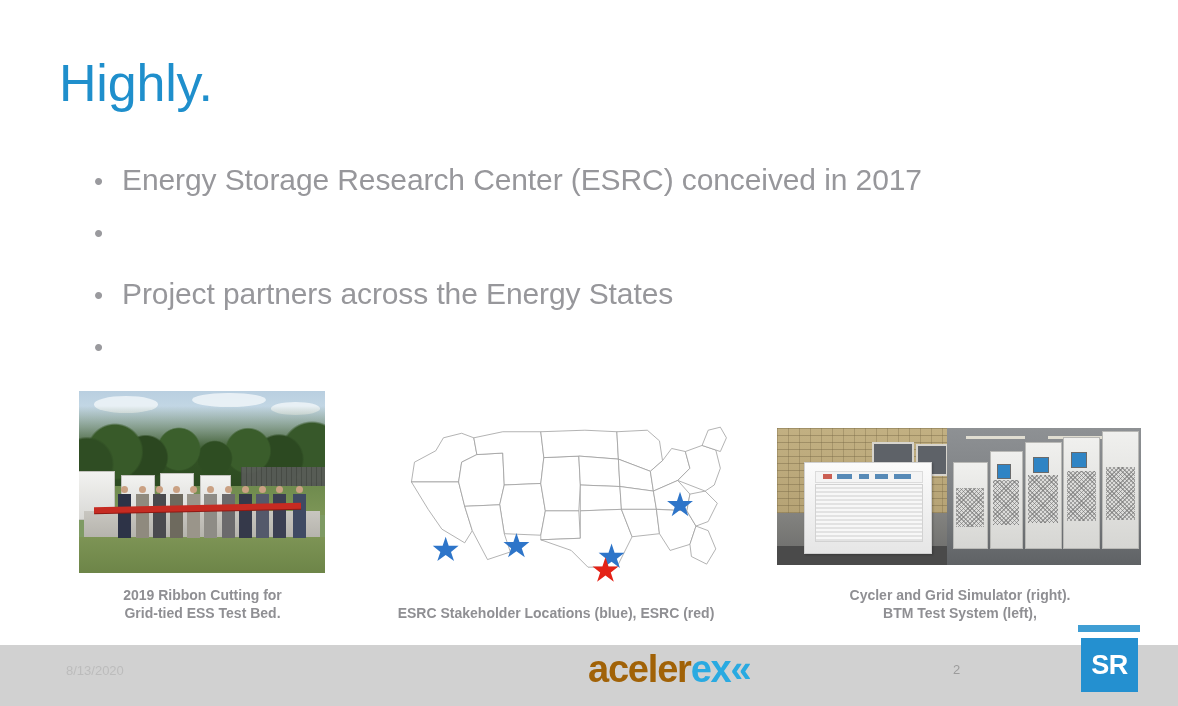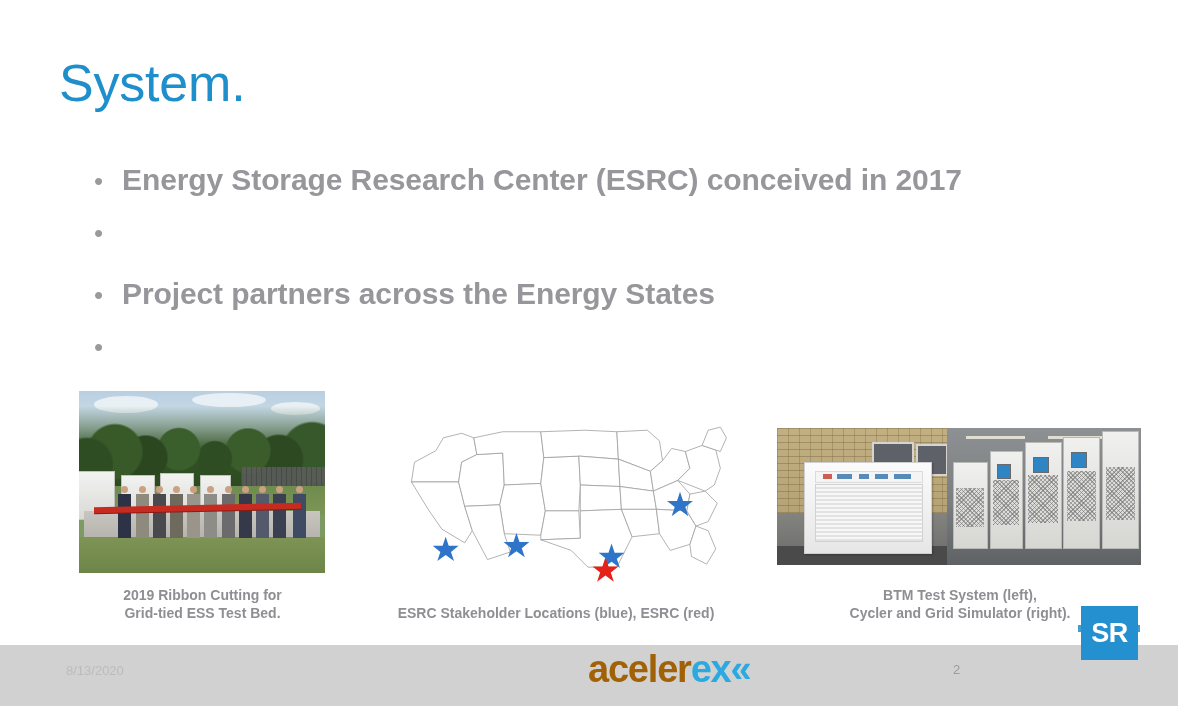--- a/index.html
+++ b/index.html
@@ -50,21 +50,21 @@
     color: #9a9a9e;
     font-size: 26px;
     line-height: 1;
     text-align: left;
     padding-left: 6px;
     box-sizing: border-box;
   }
   .bullet-text {
     font-size: 30px;
     color: #97979b;
-    font-weight: 700;
+    font-weight: 400;
     white-space: nowrap;
     letter-spacing: -0.1px;
   }
 
   
   .figure {
     position: absolute;
   }
   .fig-caption {
     font-size: 14px;
@@ -252,21 +252,21 @@
     letter-spacing: -1.2px;
     line-height: 1;
     white-space: nowrap;
   }
   .logo-dark { color: #a16207; margin-top: 13px; }
   .logo-light { color: #2aaae1; }
   .logo-chev  { color: #2aaae1; }
   #sr-badge {
     position: absolute;
     left: 1081px;
-    top: 606px;
+    top: 638px;
     width: 57px;
     height: 54px;
     background: #2490d0;
     color: #ffffff;
     font-size: 27px;
     font-weight: bold;
     display: flex;
     align-items: center;
     justify-content: center;
     letter-spacing: -0.5px;
@@ -280,21 +280,21 @@
     background: #3f9ed4;
   }
 
   .cap-line { display: block; }
 </style>
 </head>
 <body>
 
 <div id="slide">
 
-  <div class="slide-title">System.</div>
+  <div class="slide-title">Highly.</div>
 
   <div class="bullets">
     <div class="bullet-row">
       <span class="bullet-dot">•</span>
       <span class="bullet-text">Energy Storage Research Center (ESRC) conceived in 2017</span>
     </div>
     <div class="bullet-row">
       <span class="bullet-dot">•</span>
     </div>
     <div class="bullet-row">
@@ -453,22 +453,22 @@
       <div class="cabinet" style="left:60%;width:18%;height:80%;">
         <div class="cab-screen"></div>
         <div class="cab-mesh"></div>
       </div>
       <div class="cabinet" style="left:80%;width:18%;height:84%;">
         <div class="cab-mesh"></div>
       </div>
     </div>
   </div>
   <div class="fig-caption" style="position:absolute;left:790px;top:586px;width:340px;">
+    <span class="cap-line">Cycler and Grid Simulator (right).</span>
     <span class="cap-line">BTM Test System (left),</span>
-    <span class="cap-line">Cycler and Grid Simulator (right).</span>
   </div>
 
   <div id="blue-underline"></div>
 
   <div id="footer-bar"></div>
   <div id="footer-date">8/13/2020</div>
   <div id="footer-page">2</div>
   <div id="acelerex-logo">
     <span class="logo-dark">aceler</span><span class="logo-light">ex</span><span class="logo-chev">«</span>
   </div>

